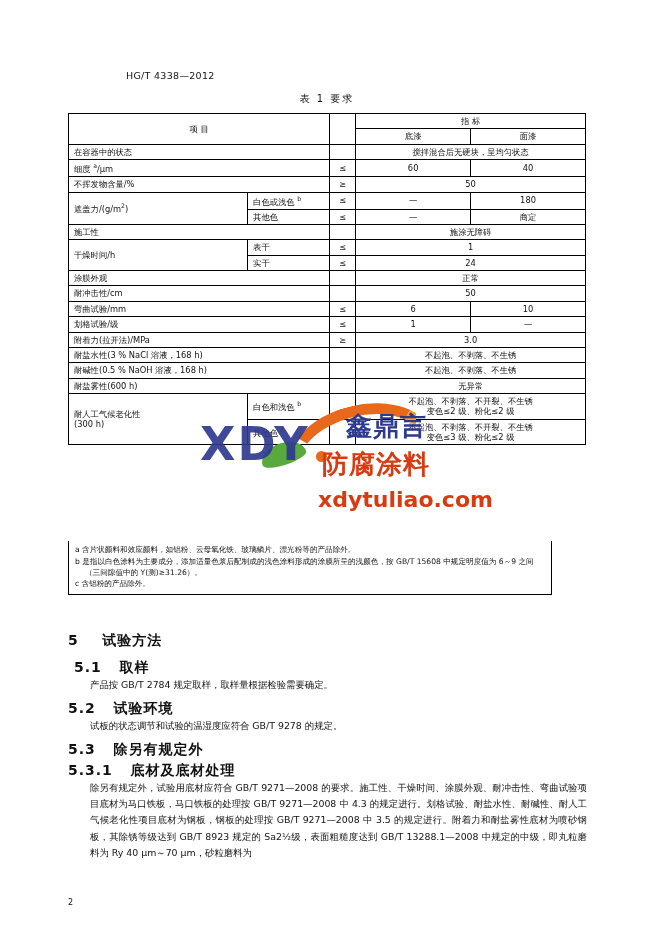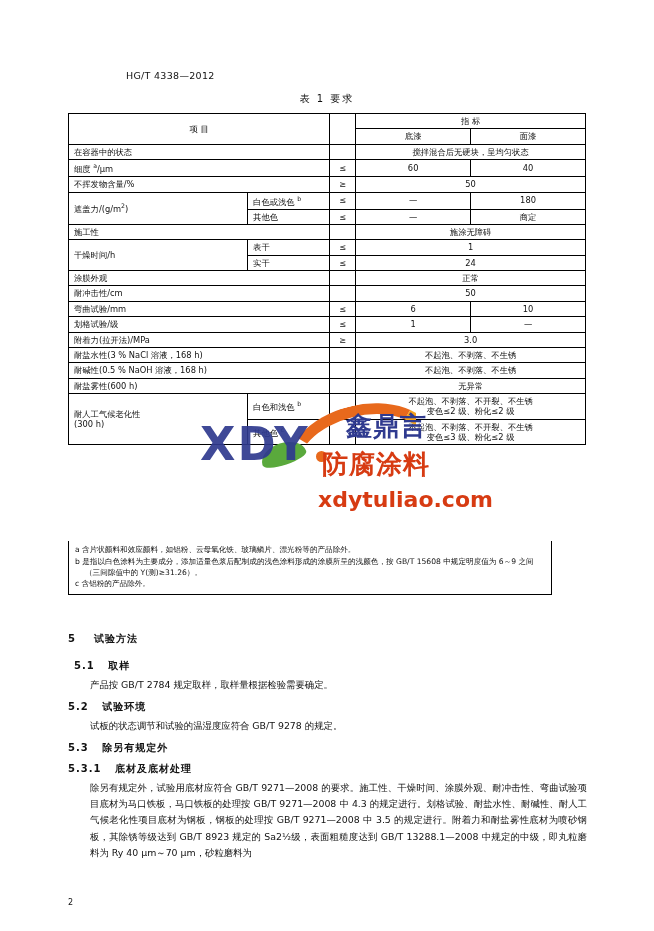--- a/index.html
+++ b/index.html
@@ -60,21 +60,21 @@
     line-height: 1.45;
     border: 0.8px solid #000;
     border-top: none;
     box-sizing: border-box;
     padding: 3px 6px 4px 6px;
   }
   .notes div { text-indent: 0; margin-bottom: 0.5px; }
   .notes .ind { padding-left: 10px; text-indent: -10px; }
   .sec {
     position: absolute;
-    font-size: 10px;
+    font-size: 14px;
     font-weight: bold;
     letter-spacing: 1px;
   }
   .para {
     position: absolute;
     font-size: 9.4px;
     line-height: 1.72;
     text-align: justify;
   }
   .pgnum {

